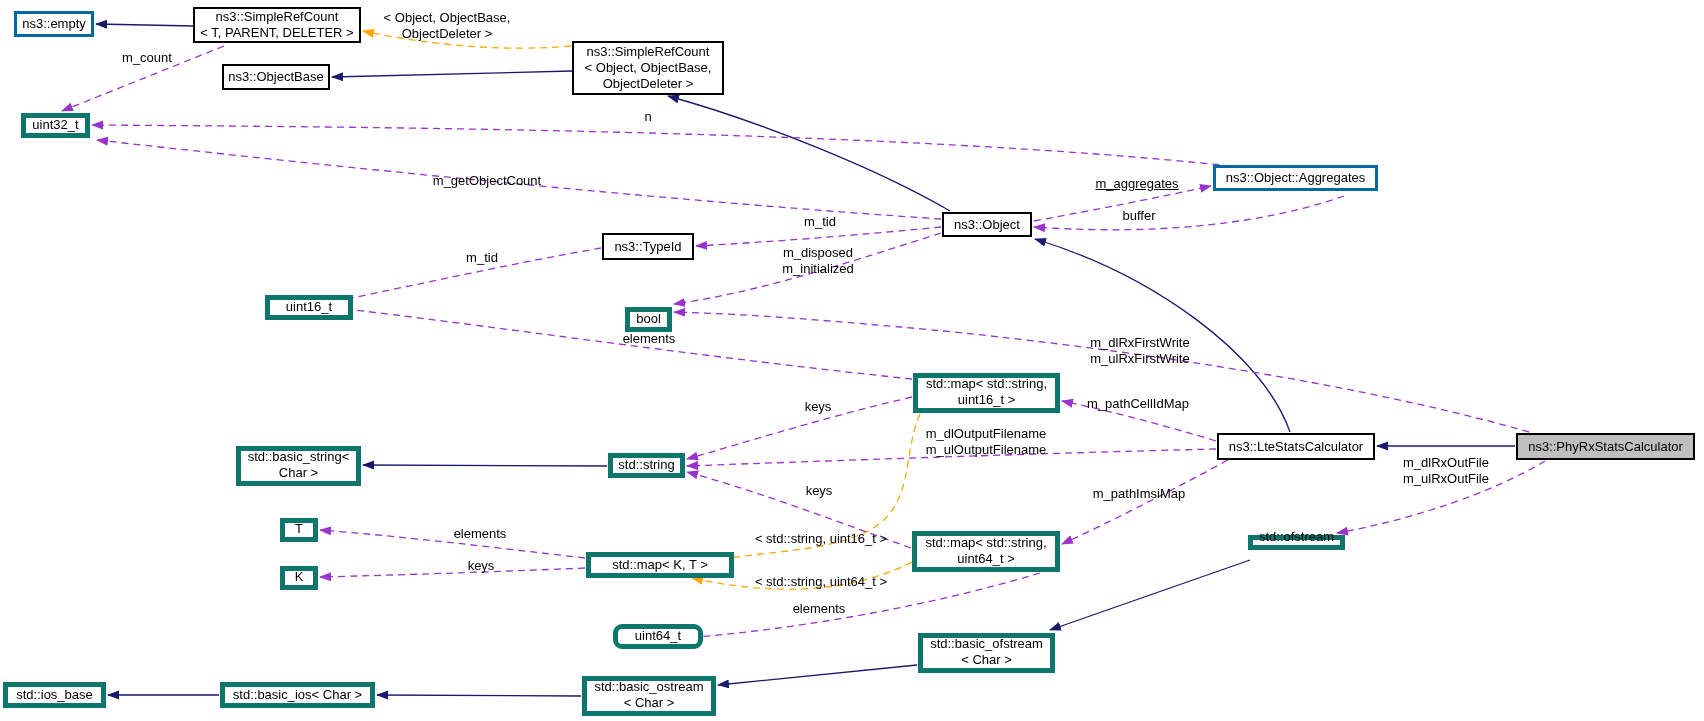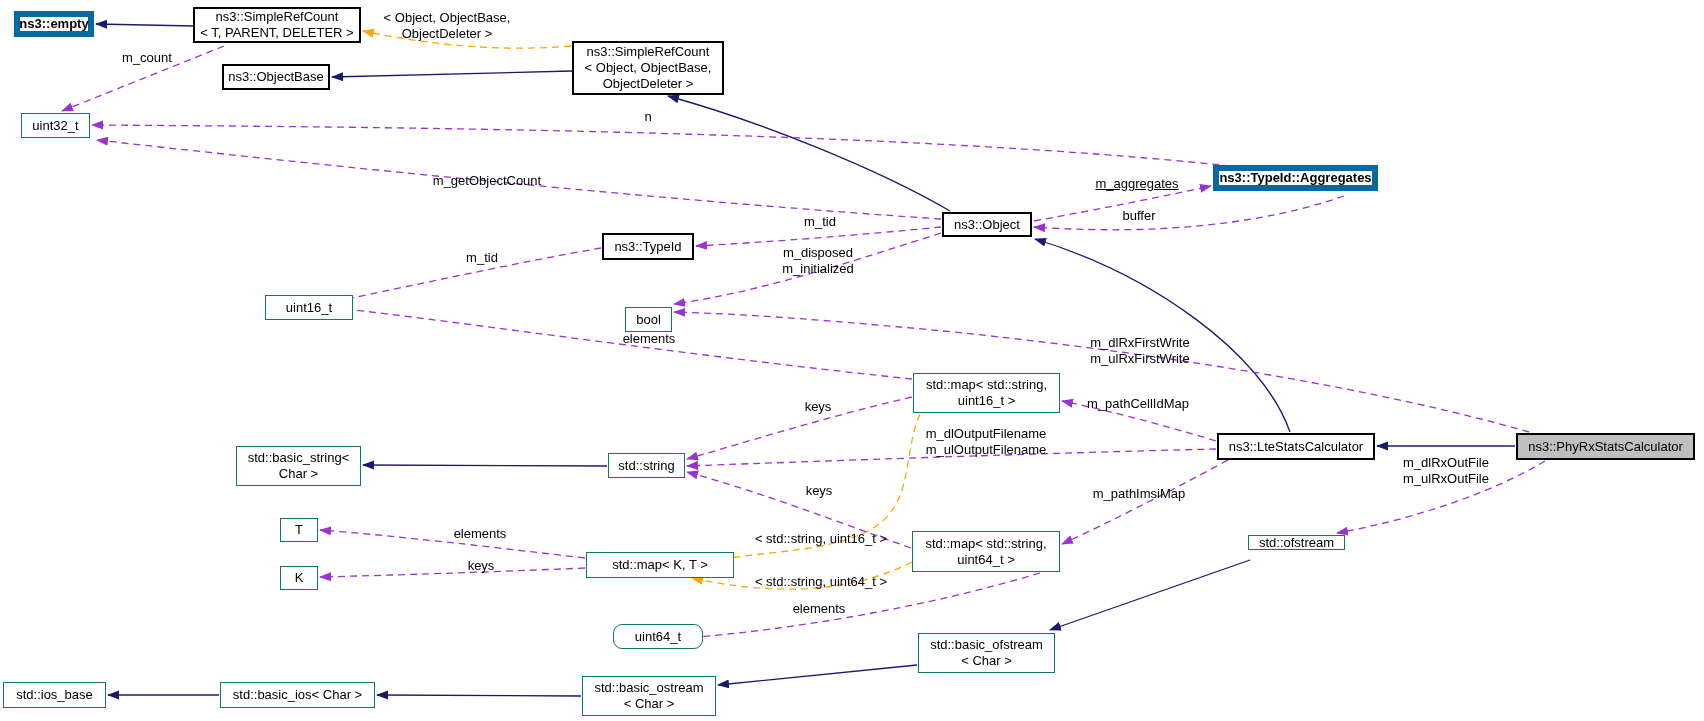--- a/index.html
+++ b/index.html
@@ -7,22 +7,22 @@
           font-family:"Liberation Sans",sans-serif;}
   #edge-layer{position:absolute;left:0;top:0;width:1704px;height:721px;}
   #edge-layer path.edge{fill:none;}
   #edge-layer path.inheritance{stroke:#191970;stroke-width:1.3;}
   #edge-layer path.usage{stroke:#9a32cd;stroke-width:1.3;stroke-dasharray:7,5;}
   #edge-layer path.template{stroke:#ffa500;stroke-width:1.3;stroke-dasharray:7,5;}
   .node{position:absolute;background:#fff;display:flex;flex-direction:column;justify-content:center;
         align-items:center;font-size:13px;line-height:16px;color:#000;white-space:nowrap;
         box-sizing:border-box;padding:0 2px;}
   .node.class2{border:2px solid #000;}
-  .node.class1{border:6px solid #0369a1;font-weight:bold;}
-  .node.plain{border:1px solid #0f766e;}
+  .node.class1{border:3px solid #0369a1;}
+  .node.plain{border:5px solid #0f766e;justify-content:flex-end;}
   .node.current{border:2px solid #000;background:#bfbfbf;}
   .elabel{position:absolute;transform:translateX(-50%);text-align:center;font-size:13px;
           line-height:16px;color:#000;white-space:nowrap;}
   .elabel span,.node span{display:block;}
 </style>
 </head>
 <body>
 
 <div id="canvas">
   <svg id="edge-layer" xmlns="http://www.w3.org/2000/svg">
@@ -85,21 +85,21 @@
       </div>
       <div class="node class2" style="left: 572px; top: 41px; width: 152px; height: 54px;">
         <span>ns3::SimpleRefCount</span>
         <span>&lt; Object, ObjectBase,</span>
         <span>ObjectDeleter &gt;</span>
       </div>
       <div class="node plain" style="left: 21px; top: 113px; width: 69px; height: 25px;">
         <span>uint32_t</span>
       </div>
       <div class="node class1" style="left: 1213px; top: 165px; width: 165px; height: 26px;">
-        <span>ns3::TypeId::Aggregates</span>
+        <span>ns3::Object::Aggregates</span>
       </div>
       <div class="node class2" style="left: 942px; top: 212px; width: 90px; height: 25px;">
         <span>ns3::Object</span>
       </div>
       <div class="node class2" style="left: 602px; top: 233px; width: 92px; height: 27px;">
         <span>ns3::TypeId</span>
       </div>
       <div class="node plain" style="left: 265px; top: 295px; width: 88px; height: 25px;">
         <span>uint16_t</span>
       </div>

